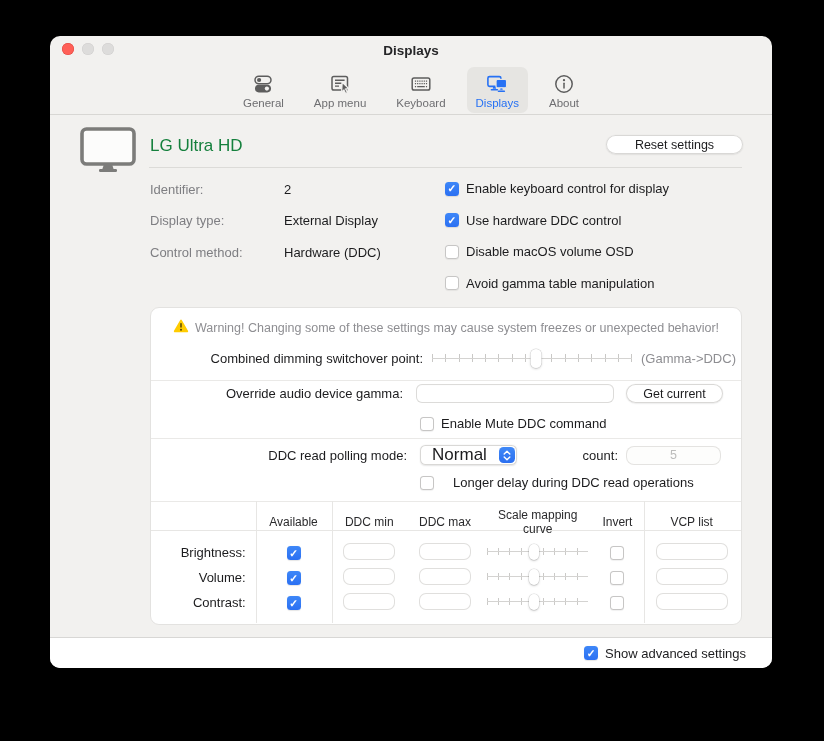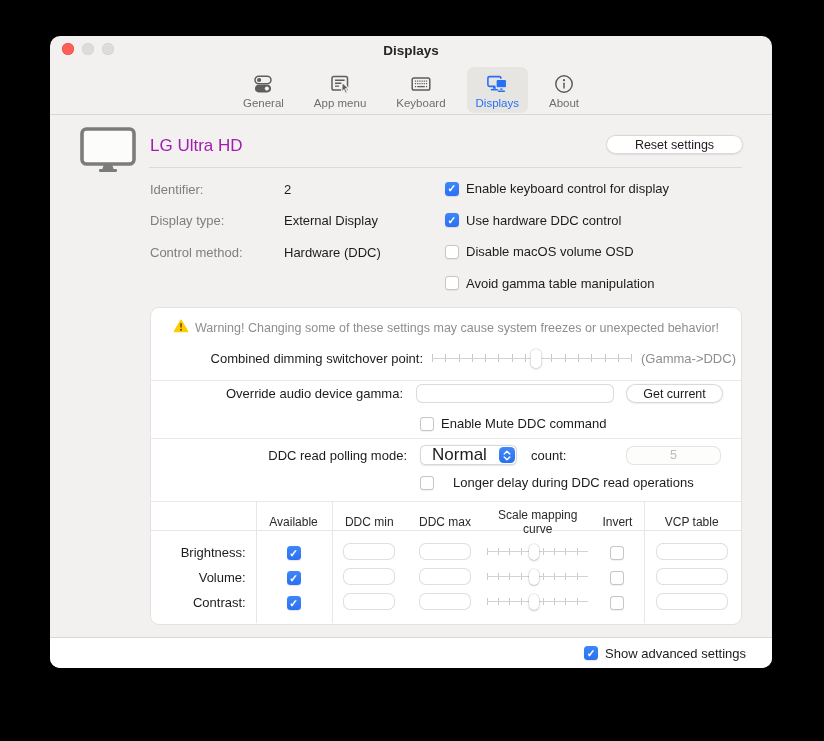--- a/index.html
+++ b/index.html
@@ -21,21 +21,21 @@
              display:flex; justify-content:center; align-items:flex-end; gap:12px; }
   .titem { display:flex; flex-direction:column; align-items:center; justify-content:center;
            gap:1px; padding:3px 9px 2px; border-radius:7px; color:#5d5d5d; height:46px; }
   .titem .tlabel { font-size:11.5px; color:#6e6e71; white-space:nowrap; }
   .titem.selected { background:#e6e5e2; color:#2671f4; }
   .titem.selected .tlabel { color:#2671f4; }
   .ticon svg { display:block; }
 
   
   .display-icon { position:absolute; left:30px; top:91px; }
-  .display-name { position:absolute; left:100px; top:100px; font-size:17px; color:#a21caf; }
+  .display-name { position:absolute; left:100px; top:100px; font-size:17px; color:#15803d; }
   .pillbtn { background:#fff; border-radius:9.5px; font-size:12.5px; color:#1c1c1e;
              display:flex; align-items:center; justify-content:center;
              box-shadow:inset 0 0 0 1px #d9d8d6, 0 0.5px 1.5px rgba(0,0,0,.12); }
   .reset-btn { position:absolute; left:556px; top:99px; width:137px; height:19px; }
   .hdiv1 { position:absolute; left:99px; top:131px; width:593px; height:1px; background:#dcdbd8; }
 
   
   .info-label { position:absolute; left:100px; font-size:13px; color:#7e7e82; }
   .info-value { position:absolute; left:234px; font-size:13px; color:#1c1c1e; }
   .opt { position:absolute; left:395px; display:flex; align-items:center; gap:7px; font-size:13px; }
@@ -82,21 +82,21 @@
 
   .pollrow { position:absolute; top:137px; left:0; right:0; height:20px; }
   .poll-label { position:absolute; left:0; top:3px; width:256px; text-align:right; font-size:13px; }
   .popup { position:absolute; left:269px; top:0; width:97px; height:20px; background:#fff; border-radius:5.5px;
            box-shadow:inset 0 0 0 1px #d9d8d6, 0 0.5px 1.5px rgba(0,0,0,.1);
            display:flex; align-items:center; }
   .popup-label { flex:1; text-align:center; font-size:17px; padding-left:0; }
   .popup-box { width:16px; height:16px; margin-right:2px; border-radius:4.5px; flex:none;
                background:linear-gradient(180deg,#4089f7,#2b6ff0);
                display:flex; align-items:center; justify-content:center; }
-  .count-label { position:absolute; left:380px; top:3px; width:87px; text-align:left; font-size:13px; }
+  .count-label { position:absolute; left:380px; top:3px; width:87px; text-align:right; font-size:13px; }
   .count-field { position:absolute; left:475px; top:0.5px; width:95px; height:19px; border-radius:8px;
                  background:#fdfdfc; box-shadow:inset 0 0 0 1px #e4e3e1; color:#bcbcbb; font-size:12.5px;
                  display:flex; align-items:center; justify-content:center; }
   .delayrow { position:absolute; top:167px; left:269px; display:flex; align-items:center; gap:19px; font-size:13px; }
 
   
   .ptable { position:absolute; top:193px; left:0; right:0; bottom:0; }
   .vline { position:absolute; top:0; bottom:1px; width:1px; background:#e7e6e4; }
   .thead { position:absolute; top:0; left:0; right:0; height:30px; border-bottom:1px solid #e7e6e4;
            display:flex; align-items:center; font-size:12px; color:#2a2a2c; }
@@ -291,21 +291,21 @@
         <div class="vline" style="left:181px"></div>
         <div class="vline" style="left:493px"></div>
 
         <div class="thead">
           <span class="c1"></span>
           <span class="c2 hc">Available</span>
           <span class="c3 hc">DDC min</span>
           <span class="c4 hc">DDC max</span>
           <span class="c5 hc">Scale mapping curve</span>
           <span class="c6 hc">Invert</span>
-          <span class="c7 hc">VCP table</span>
+          <span class="c7 hc">VCP list</span>
         </div>
 
         <div class="trow" style="top:34px">
           <span class="c1">Brightness:</span>
           <span class="c2">
               <span class="cb on">
                 <span class="cb-check">✓</span>
               </span>
             </span>
           <span class="c3">

